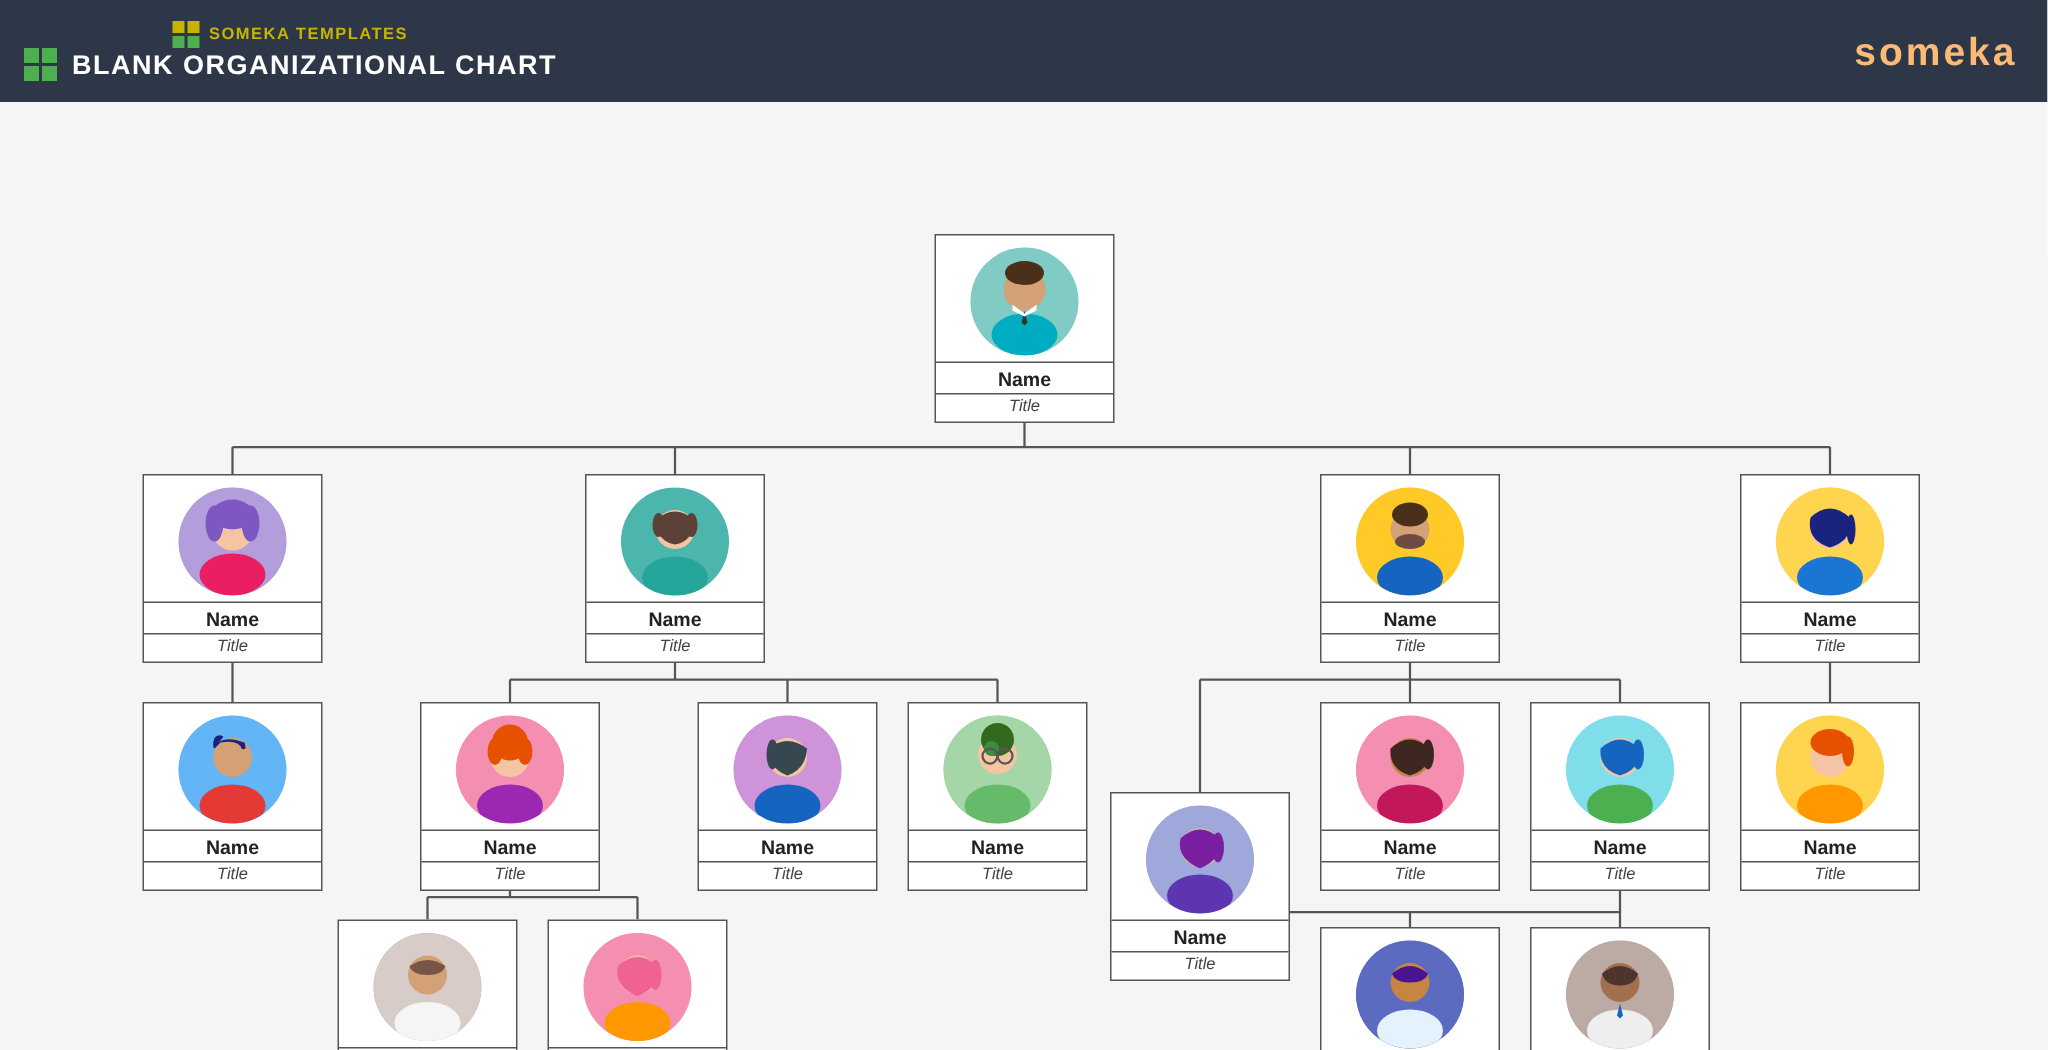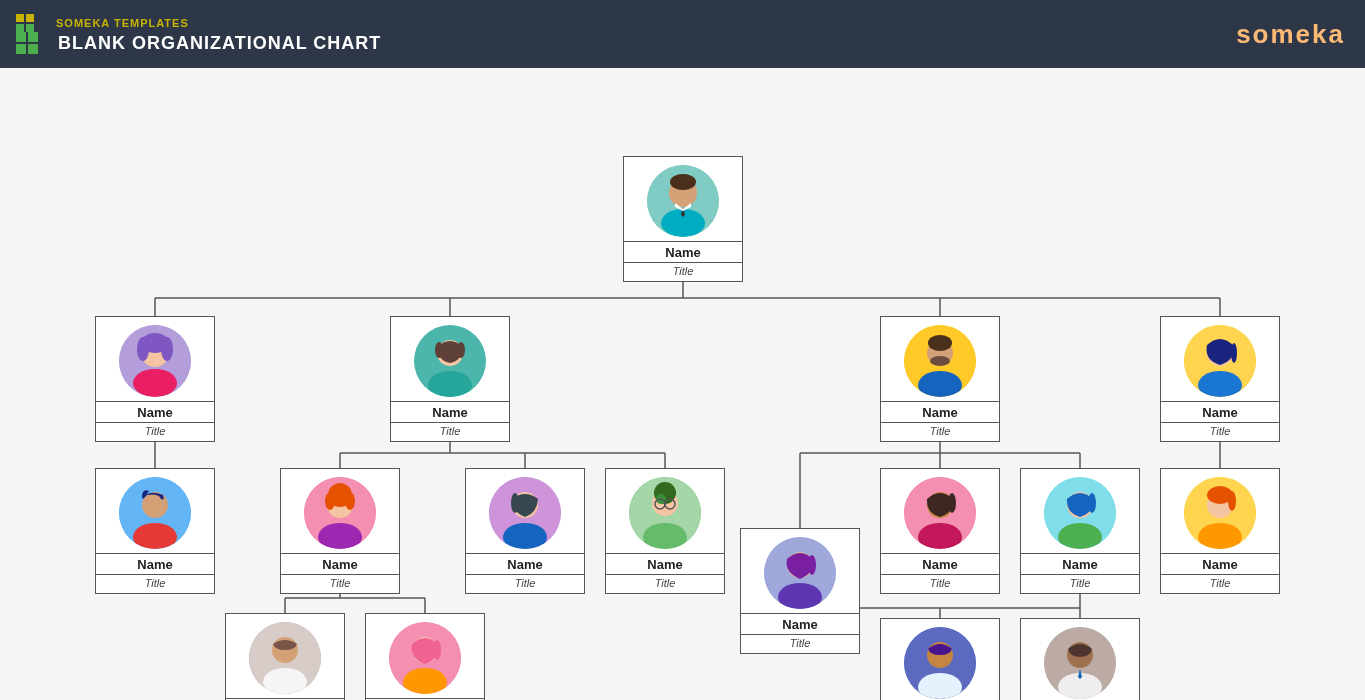--- a/index.html
+++ b/index.html
@@ -15,30 +15,31 @@
       position: relative;
     }
     .header-left { display: flex; flex-direction: column; }
     .header-brand {
       color: #c8b400;
       font-size: 11px;
       font-weight: bold;
       letter-spacing: 1px;
       display: flex;
       align-items: center;
-      gap: 22px;
+      gap: 6px;
+      justify-content: center;
     }
     .header-title {
       color: #fff;
       font-size: 18px;
       font-weight: bold;
       letter-spacing: 1px;
       display: flex;
       align-items: center;
-      gap: 20px;
+      gap: 10px;
     }
     .brand-icon {
       display: grid;
       grid-template-columns: 1fr 1fr;
       gap: 2px;
       width: 18px;
       height: 18px;
     }
     .brand-icon-sq { width: 8px; height: 8px; }
     .brand-icon-sq.yellow { background: #c8b400; }

